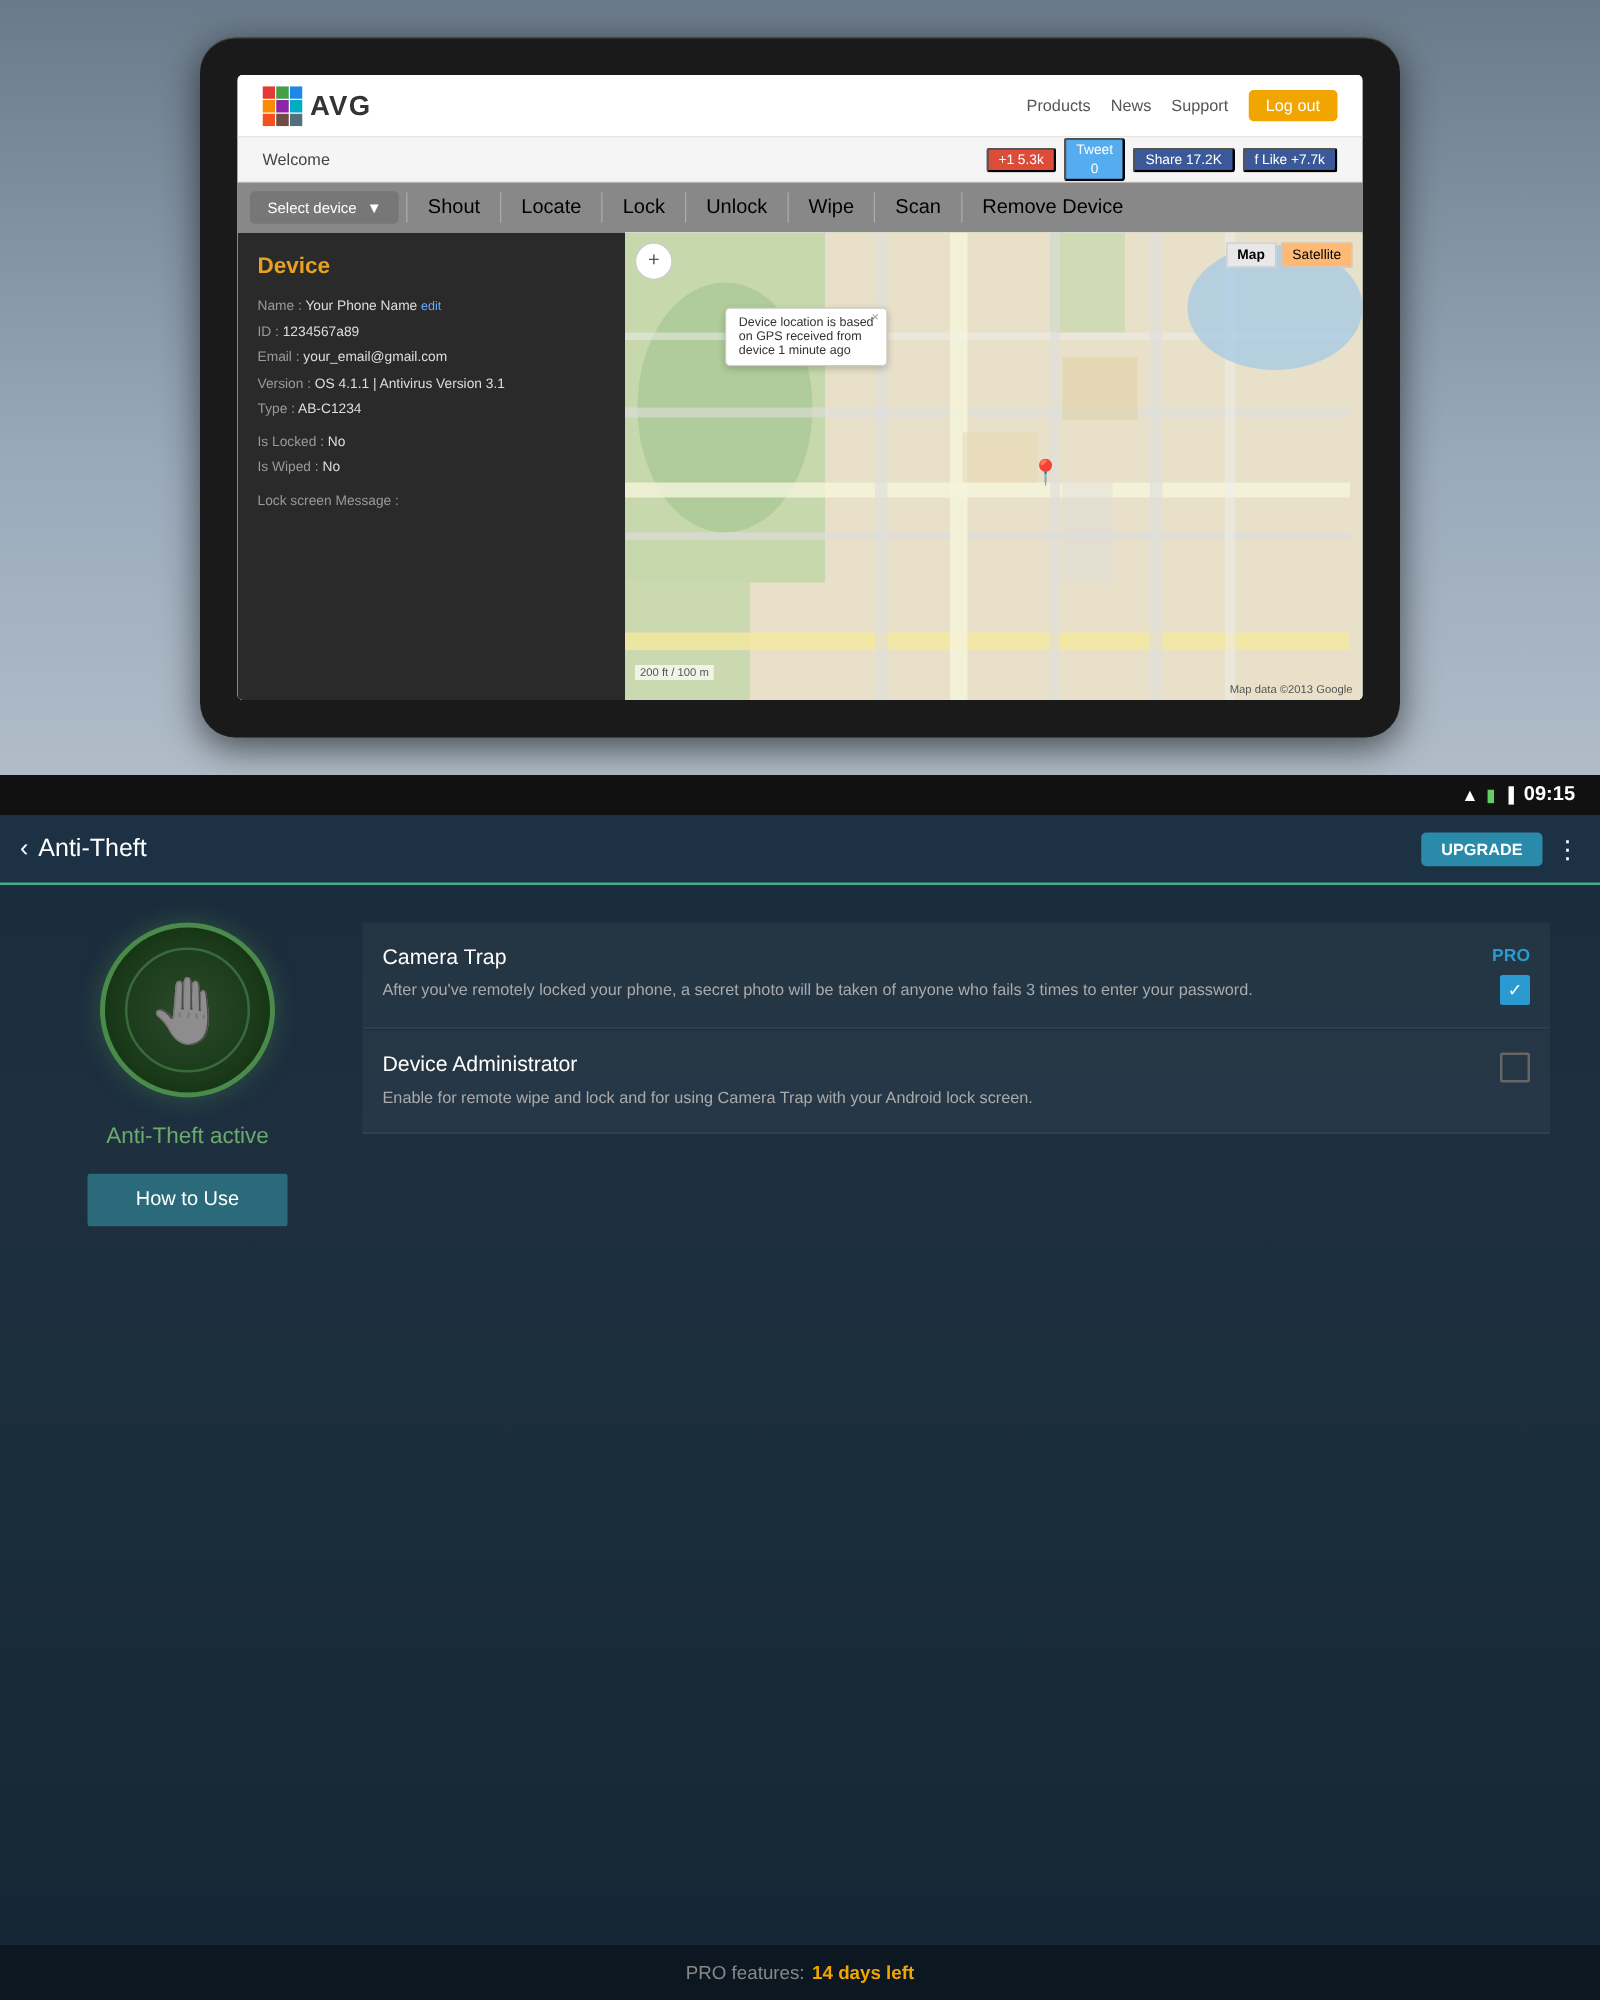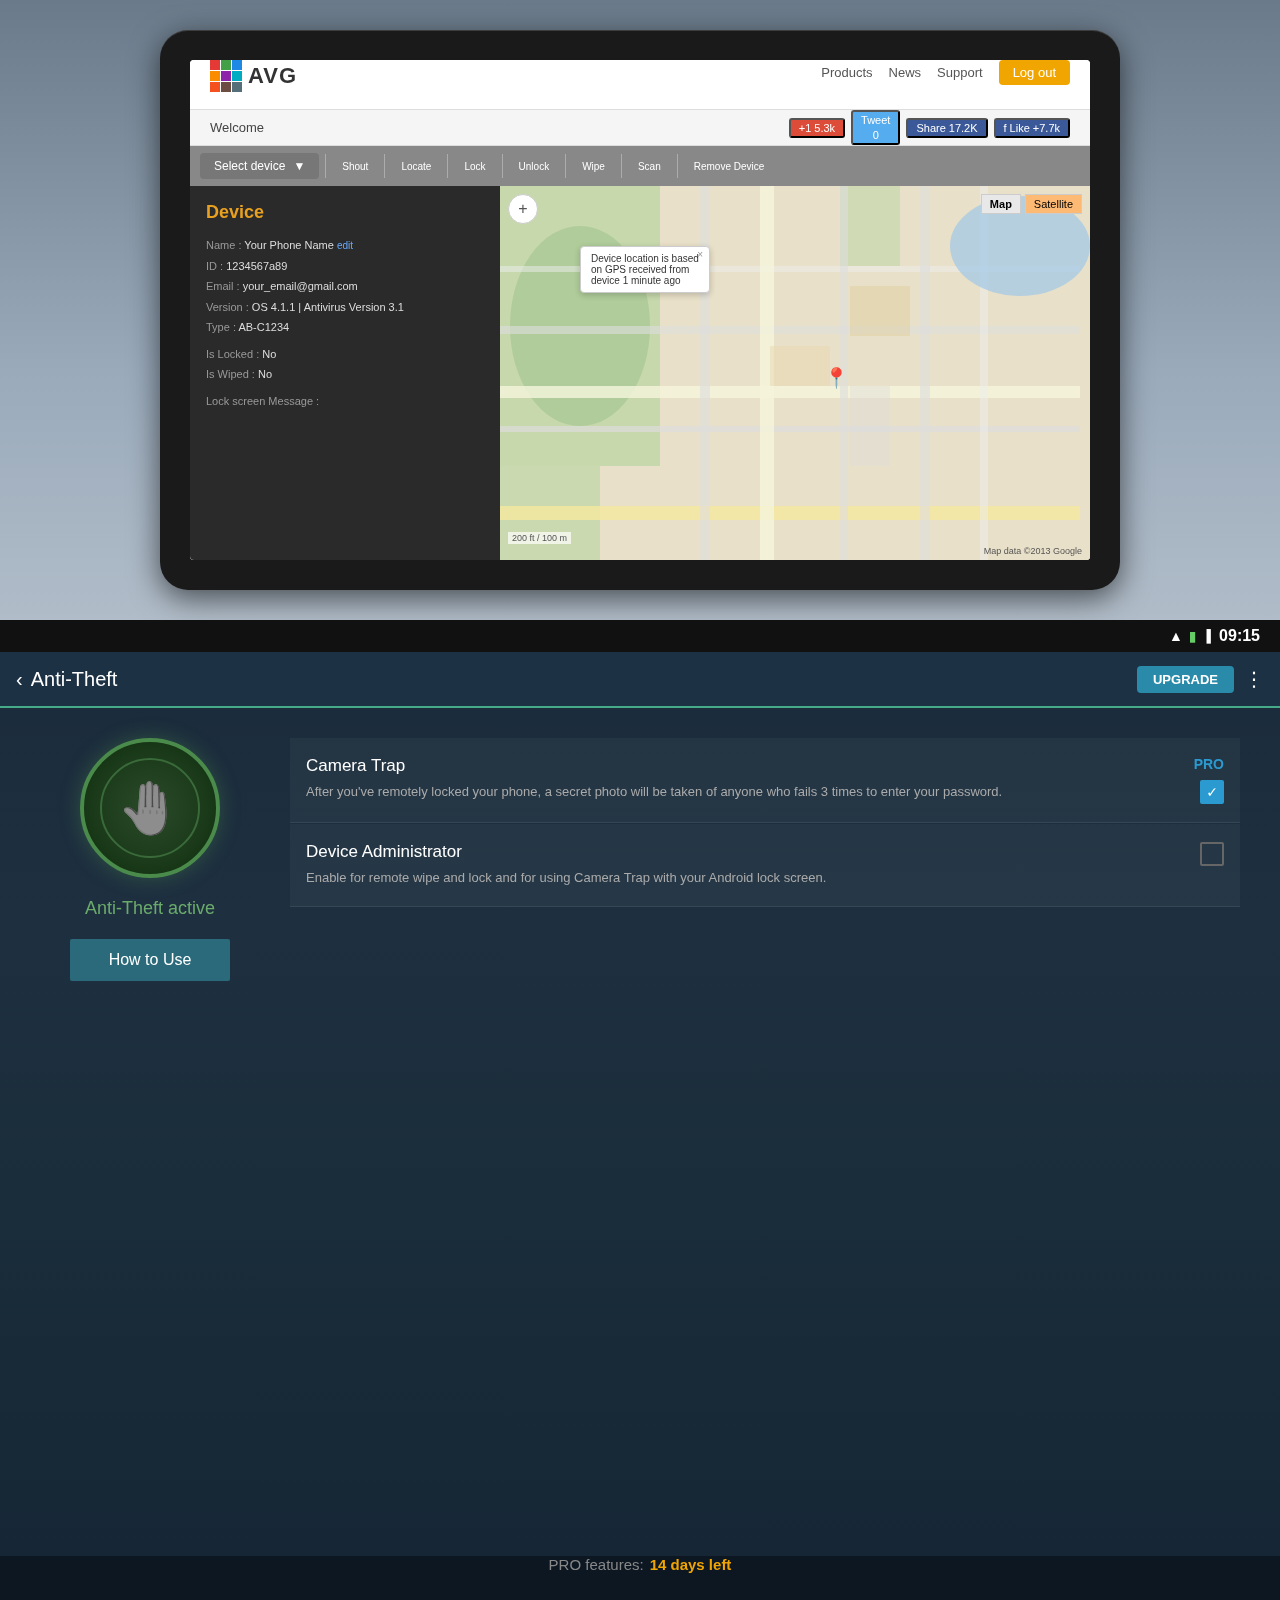--- a/index.html
+++ b/index.html
@@ -37,21 +37,21 @@
       display: flex;
       flex-direction: column;
     }
 
     
     .avg-header {
       height: 50px;
       background: #fff;
       border-bottom: 1px solid #ddd;
       display: flex;
-      align-items: flex-start;
+      align-items: center;
       padding: 0 20px;
       justify-content: space-between;
     }
 
     .avg-logo {
       display: flex;
       align-items: center;
       gap: 6px;
     }
 
@@ -151,24 +151,24 @@
 
     .toolbar-divider {
       width: 1px;
       height: 24px;
       background: rgba(255,255,255,0.3);
       margin: 0 4px;
     }
 
     .toolbar-btn {
       background: transparent;
-      color: #ffffff;
+      color: #000000;
       border: none;
       padding: 5px 10px;
-      font-size: 10px;
+      font-size: 16px;
       cursor: pointer;
     }
 
     
     .avg-content {
       flex: 1;
       display: flex;
       background: #fff;
     }
 
@@ -506,20 +506,21 @@
       border: 2px solid #666;
       border-radius: 2px;
       background: transparent;
     }
 
     
     .pro-bar {
       height: 44px;
       background: rgba(10,20,30,0.8);
       display: flex;
+      align-items: center;
       justify-content: center;
       gap: 6px;
     }
 
     .pro-bar-text {
       color: #888;
       font-size: 15px;
     }
 
     .pro-bar-highlight {

